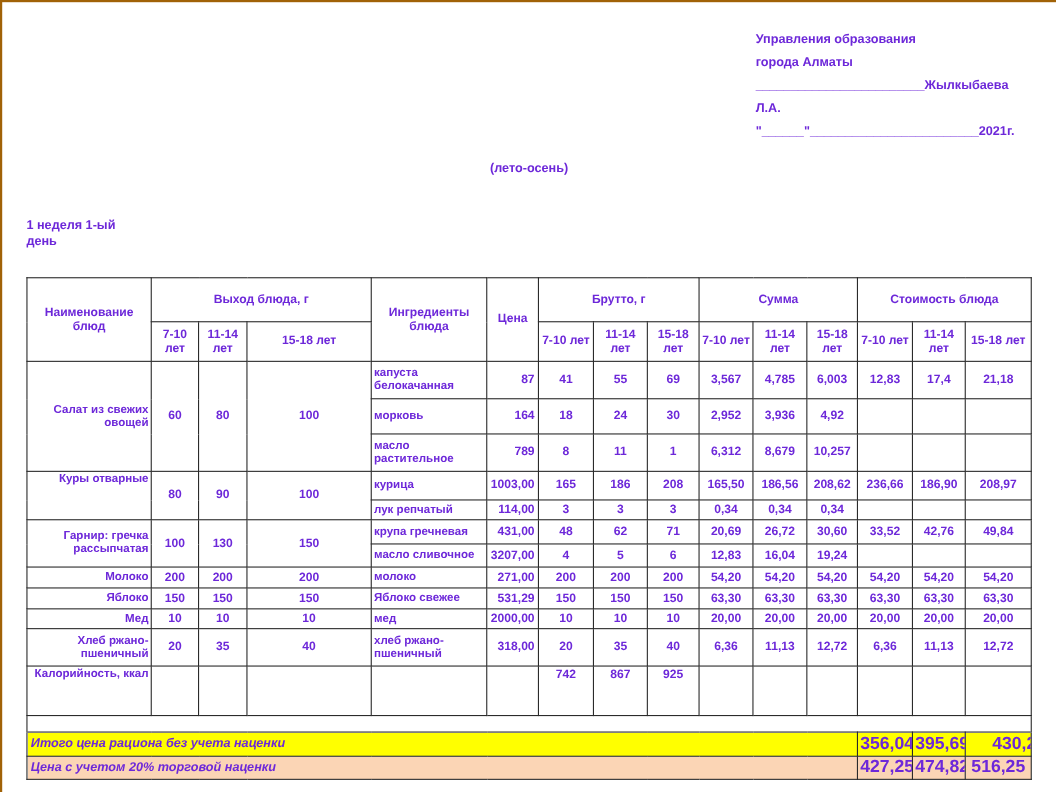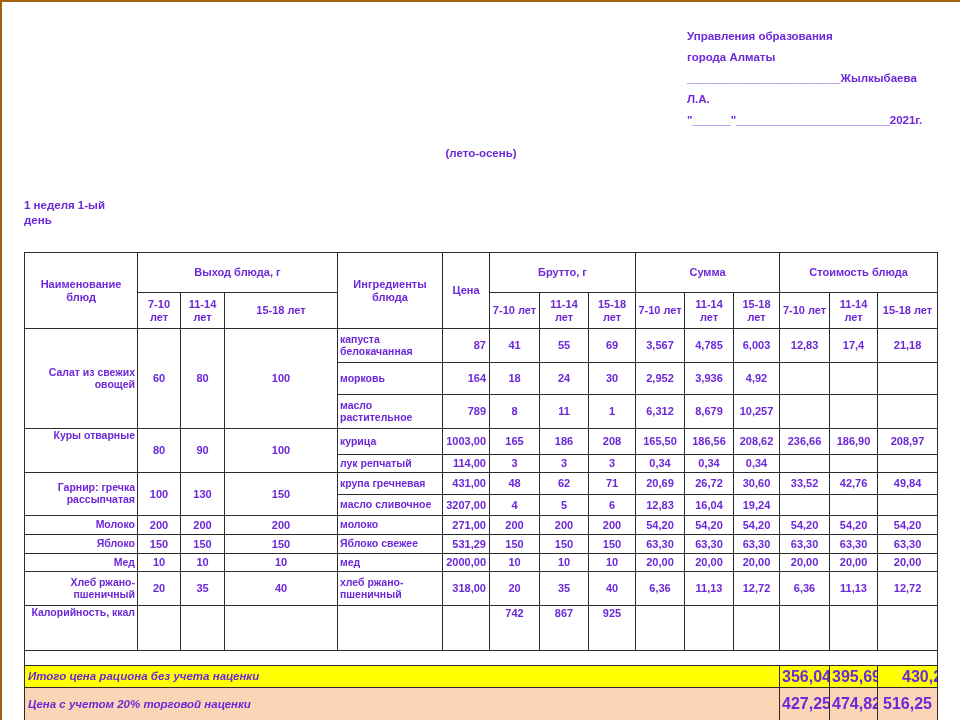--- a/index.html
+++ b/index.html
@@ -284,21 +284,21 @@
     <tr class="spacer" style="height:15px">
       <td colspan="15"></td>
     </tr>
 
     <tr class="sum-total" style="height:22px">
       <td class="sumlabel" colspan="12" style="background: rgb(255, 255, 0);">Итого цена рациона без учета наценки</td>
       <td class="sumval" style="background: rgb(255, 255, 0);">356,04</td>
       <td class="sumval" style="background: rgb(255, 255, 0);">395,69</td>
       <td class="sumval" style="background: rgb(255, 255, 0); padding-left: 24px;">430,21</td>
     </tr>
-    <tr class="sum-markup" style="height:33px">
+    <tr class="sum-markup" style="height:21px">
       <td class="sumlabel" colspan="12" style="background: rgb(251, 213, 181);">Цена с учетом 20% торговой наценки</td>
       <td class="sumval" style="background: rgb(251, 213, 181);">427,25</td>
       <td class="sumval" style="background: rgb(251, 213, 181);">474,82</td>
       <td class="sumval" style="background: rgb(251, 213, 181);">516,25</td>
     </tr>
   </tbody>
     </table>
 
 </div>
 

